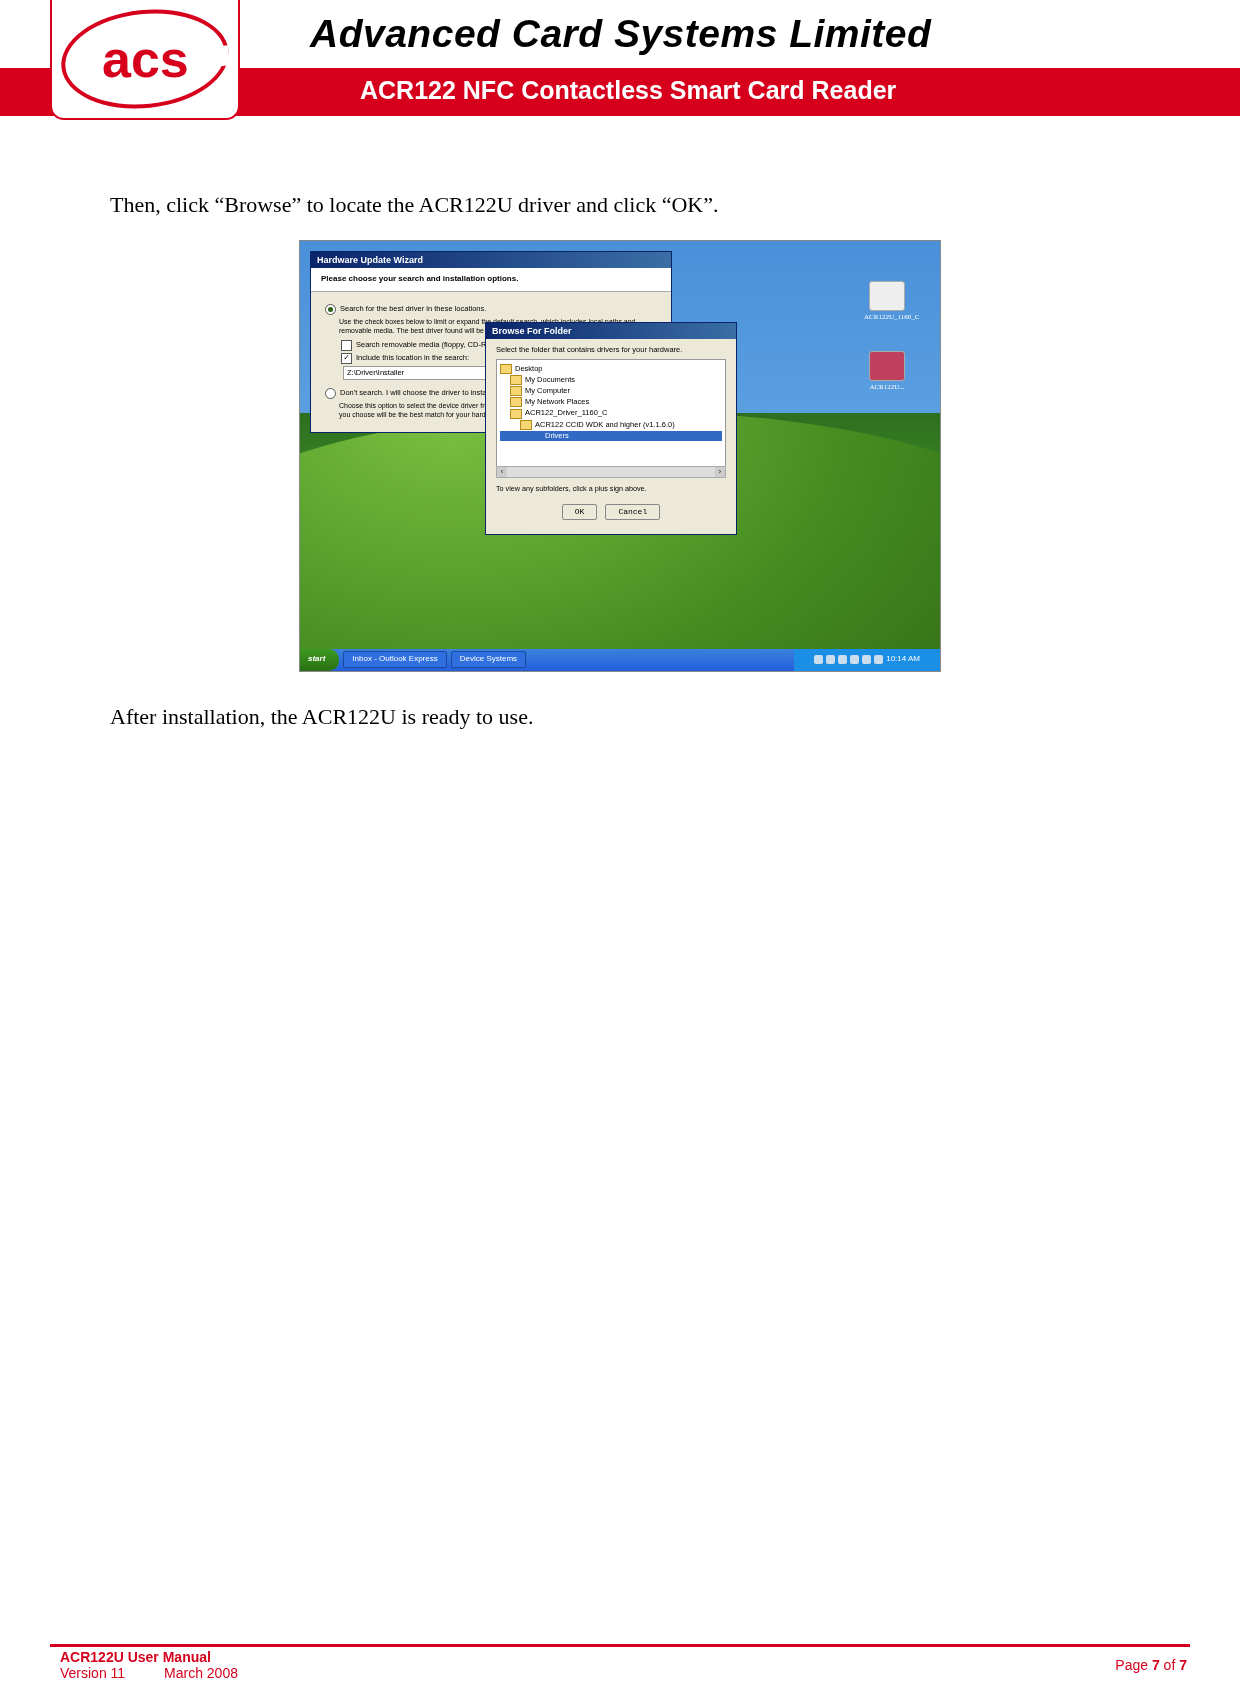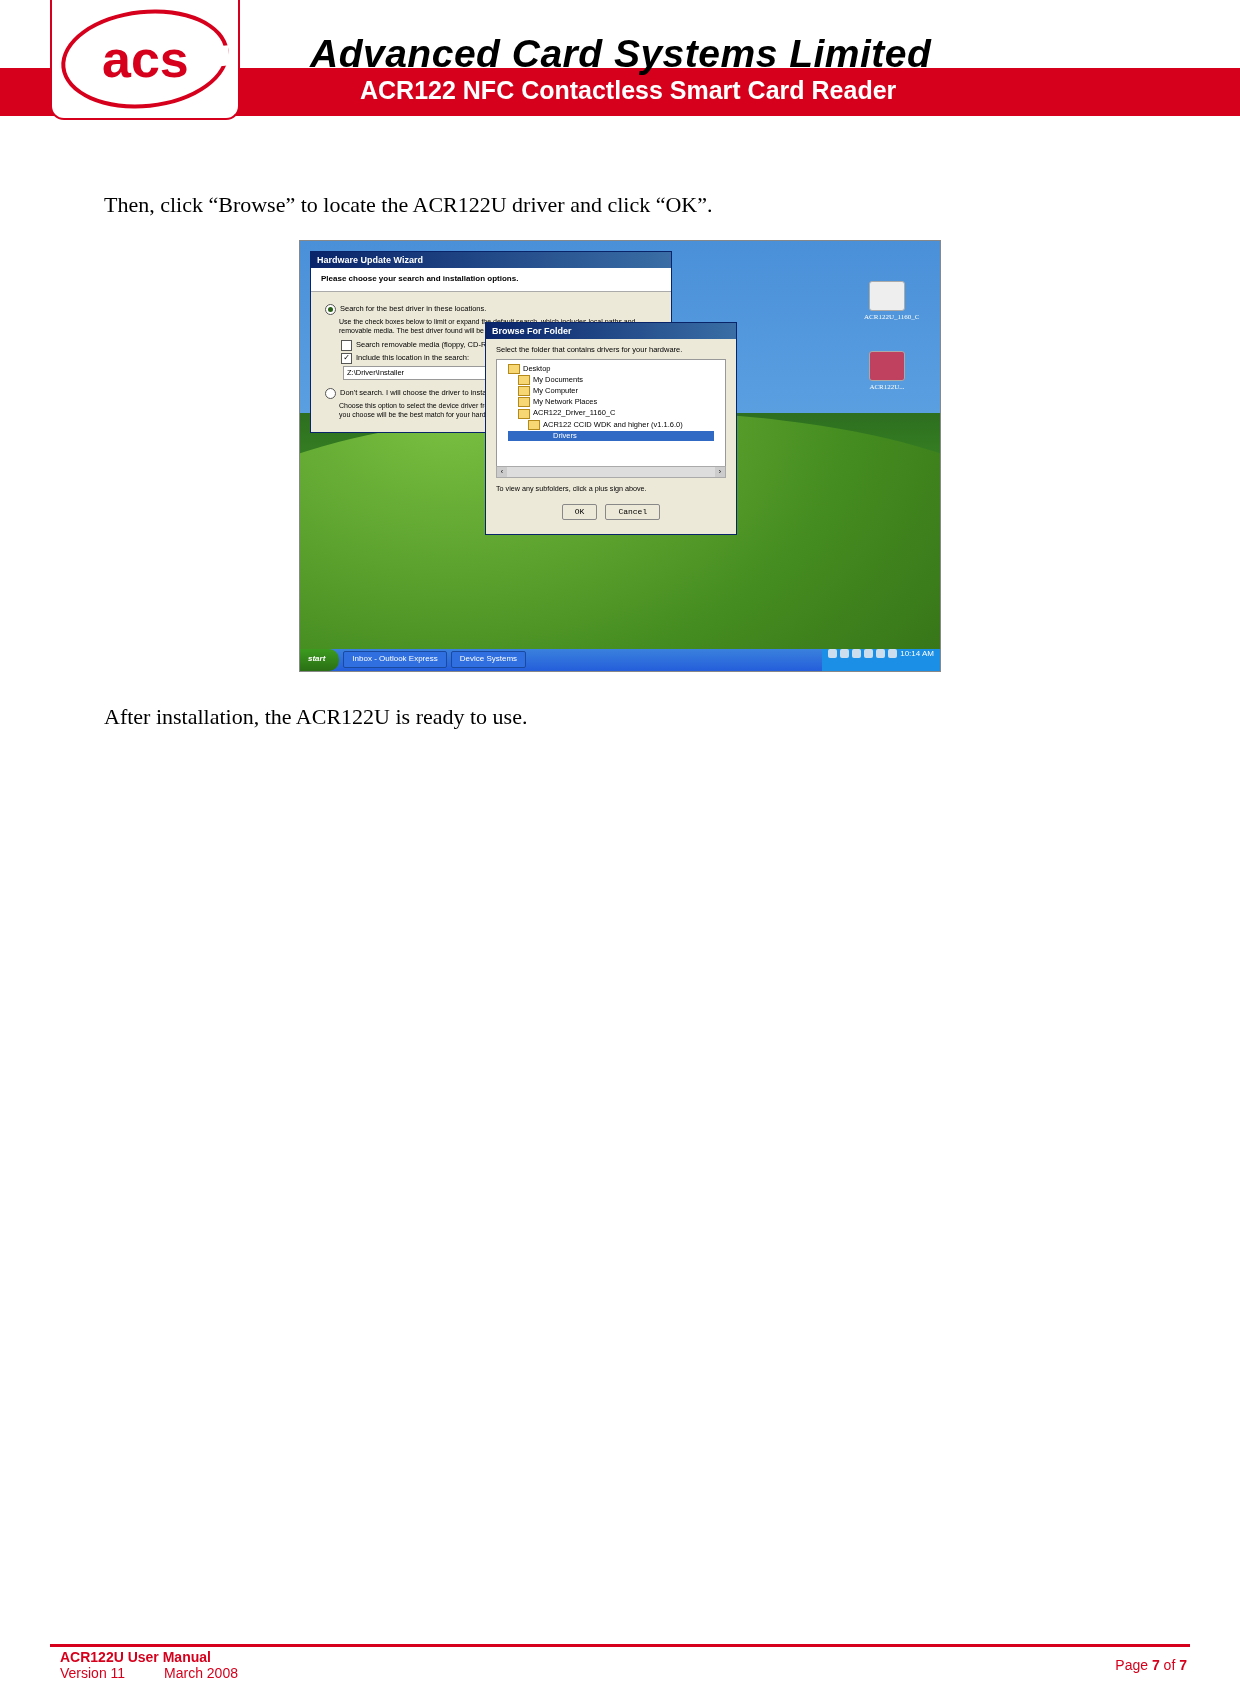--- a/index.html
+++ b/index.html
@@ -61,42 +61,42 @@
   .logo-text {
     font-size: 52px;
     font-weight: bold;
     color: #d6001c;
     transform: rotate(6deg);
     font-family: Arial, sans-serif;
   }
   .company {
     position: absolute;
     left: 310px;
-    top: 32px;
+    top: 12px;
     font-size: 39px;
     font-weight: bold;
     font-style: italic;
     color: #000;
     letter-spacing: 0.5px;
   }
   .subtitle {
     position: absolute;
     left: 360px;
     top: 76px;
     font-size: 25px;
     font-weight: bold;
     color: #fff;
   }
   .content {
     padding: 70px 100px 0 100px;
     font-family: "Times New Roman", Times, serif;
     font-size: 22px;
     line-height: 1.35;
   }
-  .para { margin: 0 0 20px 4px; }
+  .para { margin: 0 0 20px 10px; }
 
   
   .shot {
     width: 640px;
     height: 430px;
     margin: 10px auto 30px auto;
     background: linear-gradient(to bottom, #4a90d9 0%, #5a9fe0 40%, #2d6e1f 40%, #3b8a25 58%, #2a6018 100%);
     position: relative;
     overflow: hidden;
     border: 1px solid #888;
@@ -184,21 +184,21 @@
     color:#fff;
     padding: 2px 6px;
     font-weight:bold;
     font-size:9px;
   }
   .browse-body { padding: 6px 10px; }
   .browse-body .hint { font-size:7.5px; margin-bottom:4px; }
   .tree {
     background:#fff; border:1px solid #999;
     height: 100px;
-    padding: 3px 11px;
+    padding: 3px 3px;
     font-size:7.5px;
     overflow:hidden;
   }
   .tree .ln { display:flex; align-items:center; gap:3px; margin:1px 0;}
   .tree .fld { width:10px; height:8px; background:#f7d774; border:1px solid #b58a1a; flex-shrink:0;}
   .tree .fld.sel { background:#316ac5; border-color:#316ac5;}
   .tree .ind1 { padding-left:10px;}
   .tree .ind2 { padding-left:20px;text-align:right;}
   .tree .ind3 { padding-left:30px;}
   .tree .ind3.selrow { background:#316ac5; color:#fff; }
@@ -211,21 +211,21 @@
   .taskbar {
     position:absolute; left:0; right:0; bottom:0;
     height:22px;
     background: linear-gradient(to bottom, #3a81dd, #245edb);
     display:flex; align-items:center;
     color:#fff; font-size:8px;
     font-family: Tahoma, Arial, sans-serif;
   }
   .start { background: linear-gradient(to bottom, #3c9b1f, #2a6f14); height:100%; padding:0 14px 0 8px; display:flex; align-items:center; font-weight:bold; font-style:italic; border-radius:0 10px 10px 0;}
   .task-item { background:#2f6fe0; margin-left:4px; padding:2px 8px; border:1px solid #1a4aa0; border-radius:2px;}
-  .tray { margin-left:auto; background:#1b8ee6; height:100%; padding:0 6px; display:flex; align-items:flex-start; gap:3px;}
+  .tray { margin-left:auto; background:#1b8ee6; height:100%; padding:0 20px; display:flex; align-items:center; gap:3px;}
   .tray .ic { width:9px; height:9px; background:#cde; border-radius:2px;}
 
   
   .footer-bar {
     position: absolute;
     left: 50px; right: 50px;
     bottom: 40px;
     height: 3px;
     background: #d6001c;
   }

